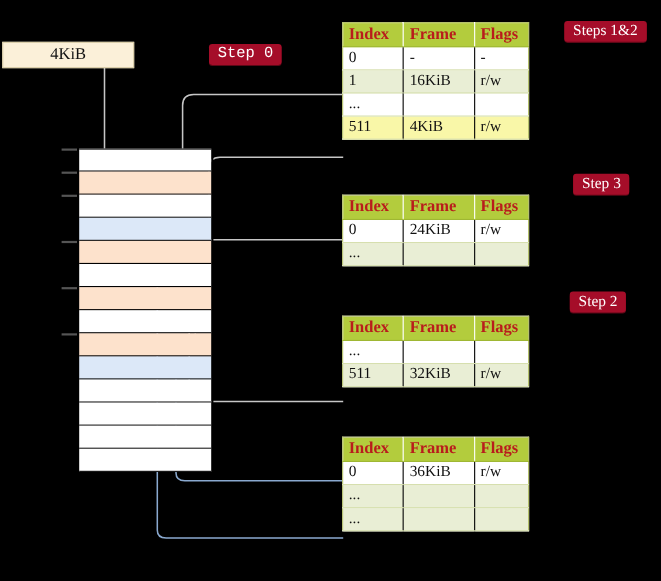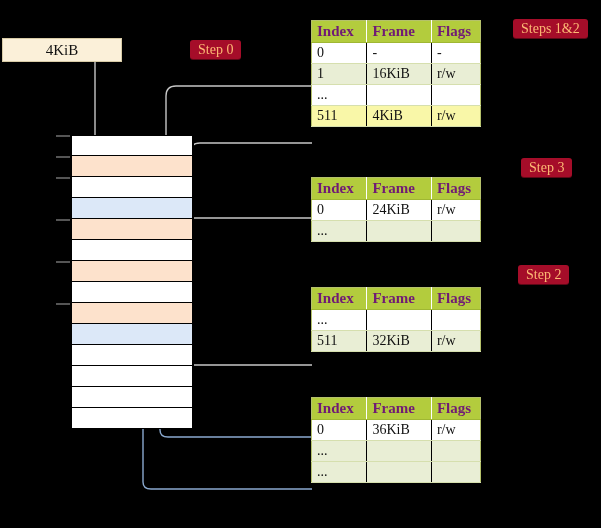--- a/index.html
+++ b/index.html
@@ -25,21 +25,21 @@
     font-size:15px;
     text-align:center;
     line-height:22px;
     height:22px;
   }
 
   
   .badge{
     position:absolute;
     background:#a50d29;
-    color:#fdba74;
+    color:#ffffff;
     font-size:14px;
     line-height:19px;
     height:19px;
     padding:0 8px;
     border-radius:3px;
     box-shadow:0 1px 0 #5d0716;
     white-space:nowrap;
     text-align:center;
   }
 
@@ -75,21 +75,21 @@
   .ptable{
     position:absolute;
     border-collapse:collapse;
     background:#ffffff;
     font-size:14px;
     color:#111111;
     border:1px solid #b5c16b;
   }
   .ptable th{
     background:#b3cc3d;
-    color:#701a75;
+    color:#b91c1c;
     font-weight:bold;
     font-size:15px;
     text-align:left;
     padding:2px 5px;
     border-right:1px solid #ffffff;
     border-bottom:1px solid #9fb733;
     white-space:nowrap;
   }
   .ptable th:last-child{border-right:none;}
   .ptable td{
@@ -140,21 +140,21 @@
 
     <path d="M160,420 L160,430 Q160,437 168,437 L312,437" fill="none" stroke="#8aa9cf" stroke-width="1.4"></path>
     <path d="M143,420 L143,482 Q143,489 151,489 L312,489" fill="none" stroke="#8aa9cf" stroke-width="1.4"></path>
 
     <path d="M143,418 L143,212" fill="none" stroke="#6f8fbb" stroke-width="1.5" marker-end="url(#ablue)"></path>
     <path d="M160,418 L160,330" fill="none" stroke="#6f8fbb" stroke-width="1.5" marker-end="url(#ablue)"></path>
   </svg>
 
   <div class="srcbox" style="left:2px;top:38px;width:118px;">4KiB</div>
 
-  <div class="badge" style="left:190px;top:40px;">Step 0</div>
+  <div class="badge" style="left:190px;top:40px;font-family:Liberation Mono, monospace;">Step 0</div>
   <div class="badge" style="left:513px;top:19px;">Steps 1&amp;2</div>
   <div class="badge" style="left:521px;top:158px;">Step 3</div>
   <div class="badge" style="left:518px;top:265px;">Step 2</div>
 
   <div class="tick" style="top:135px;"></div>
   <div class="tick" style="top:156px;"></div>
   <div class="tick" style="top:177px;"></div>
   <div class="tick" style="top:219px;"></div>
   <div class="tick" style="top:261px;"></div>
   <div class="tick" style="top:303px;"></div>

